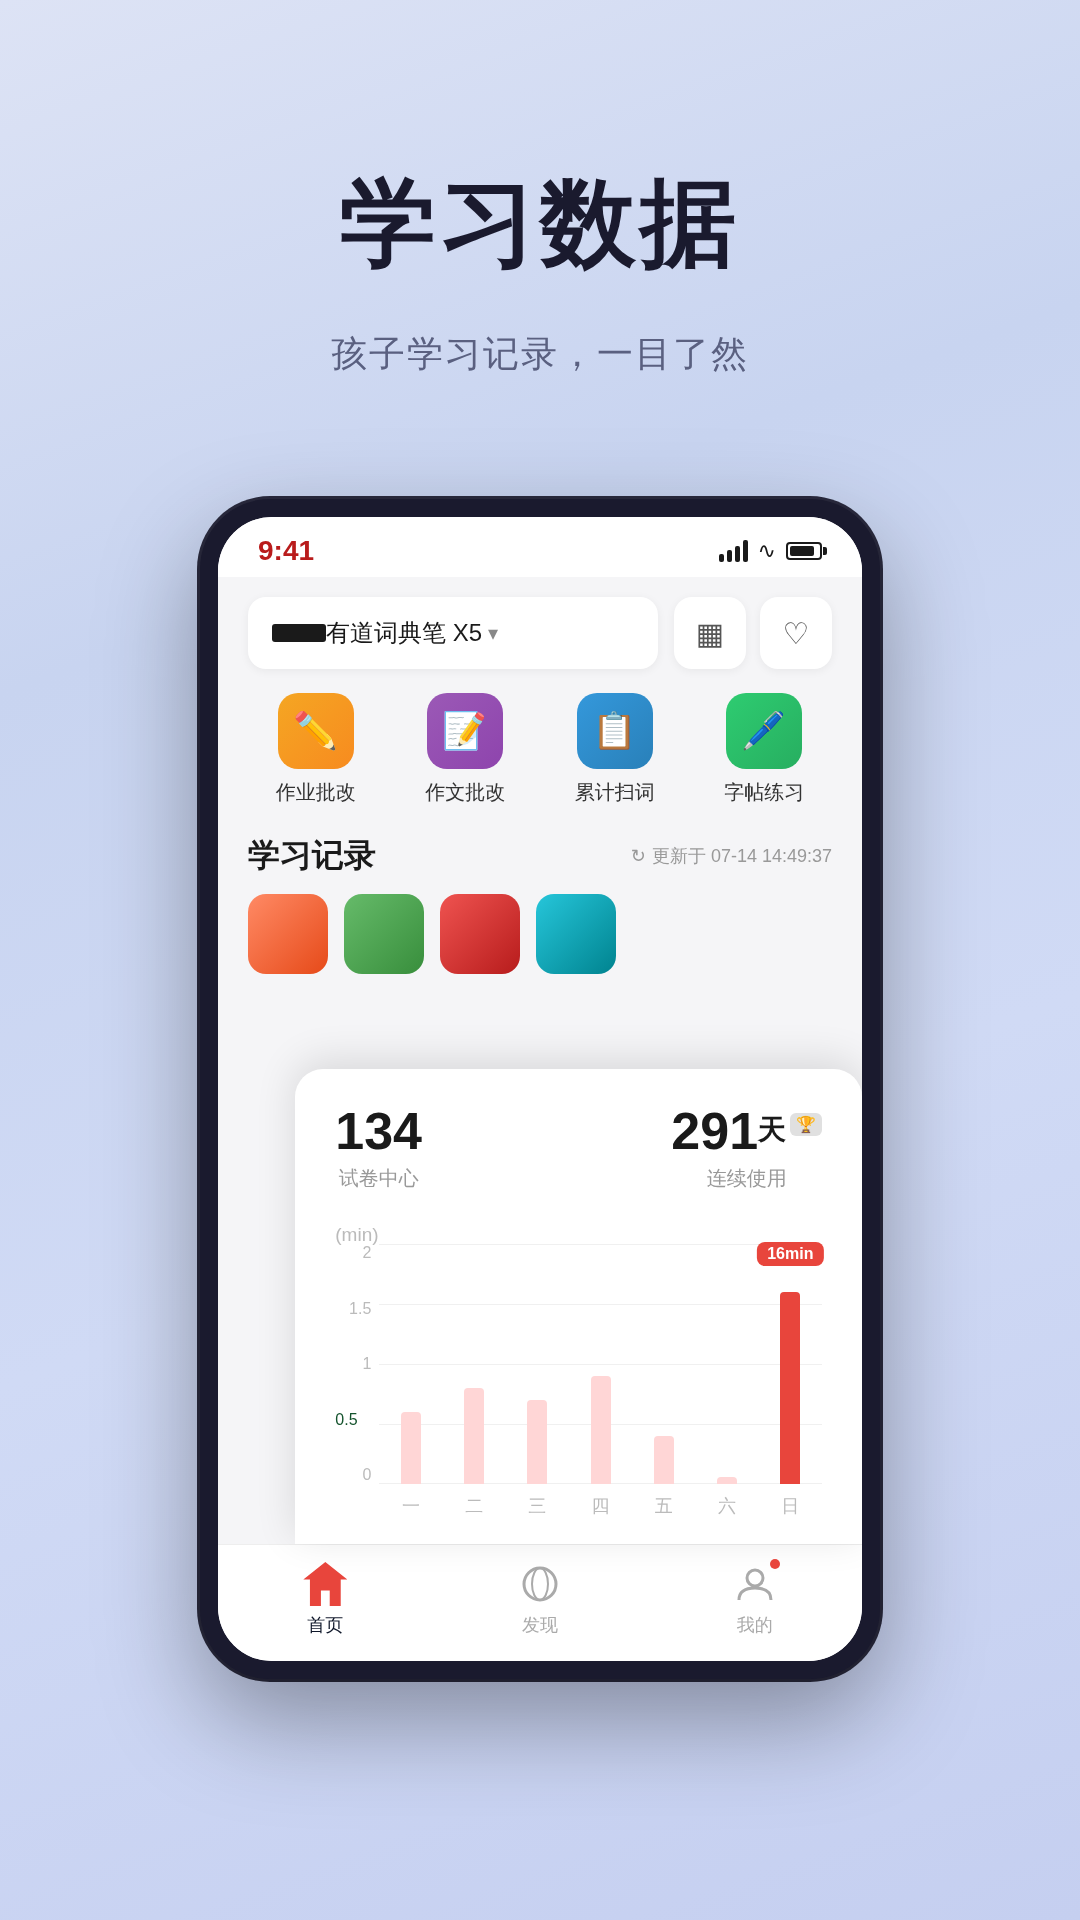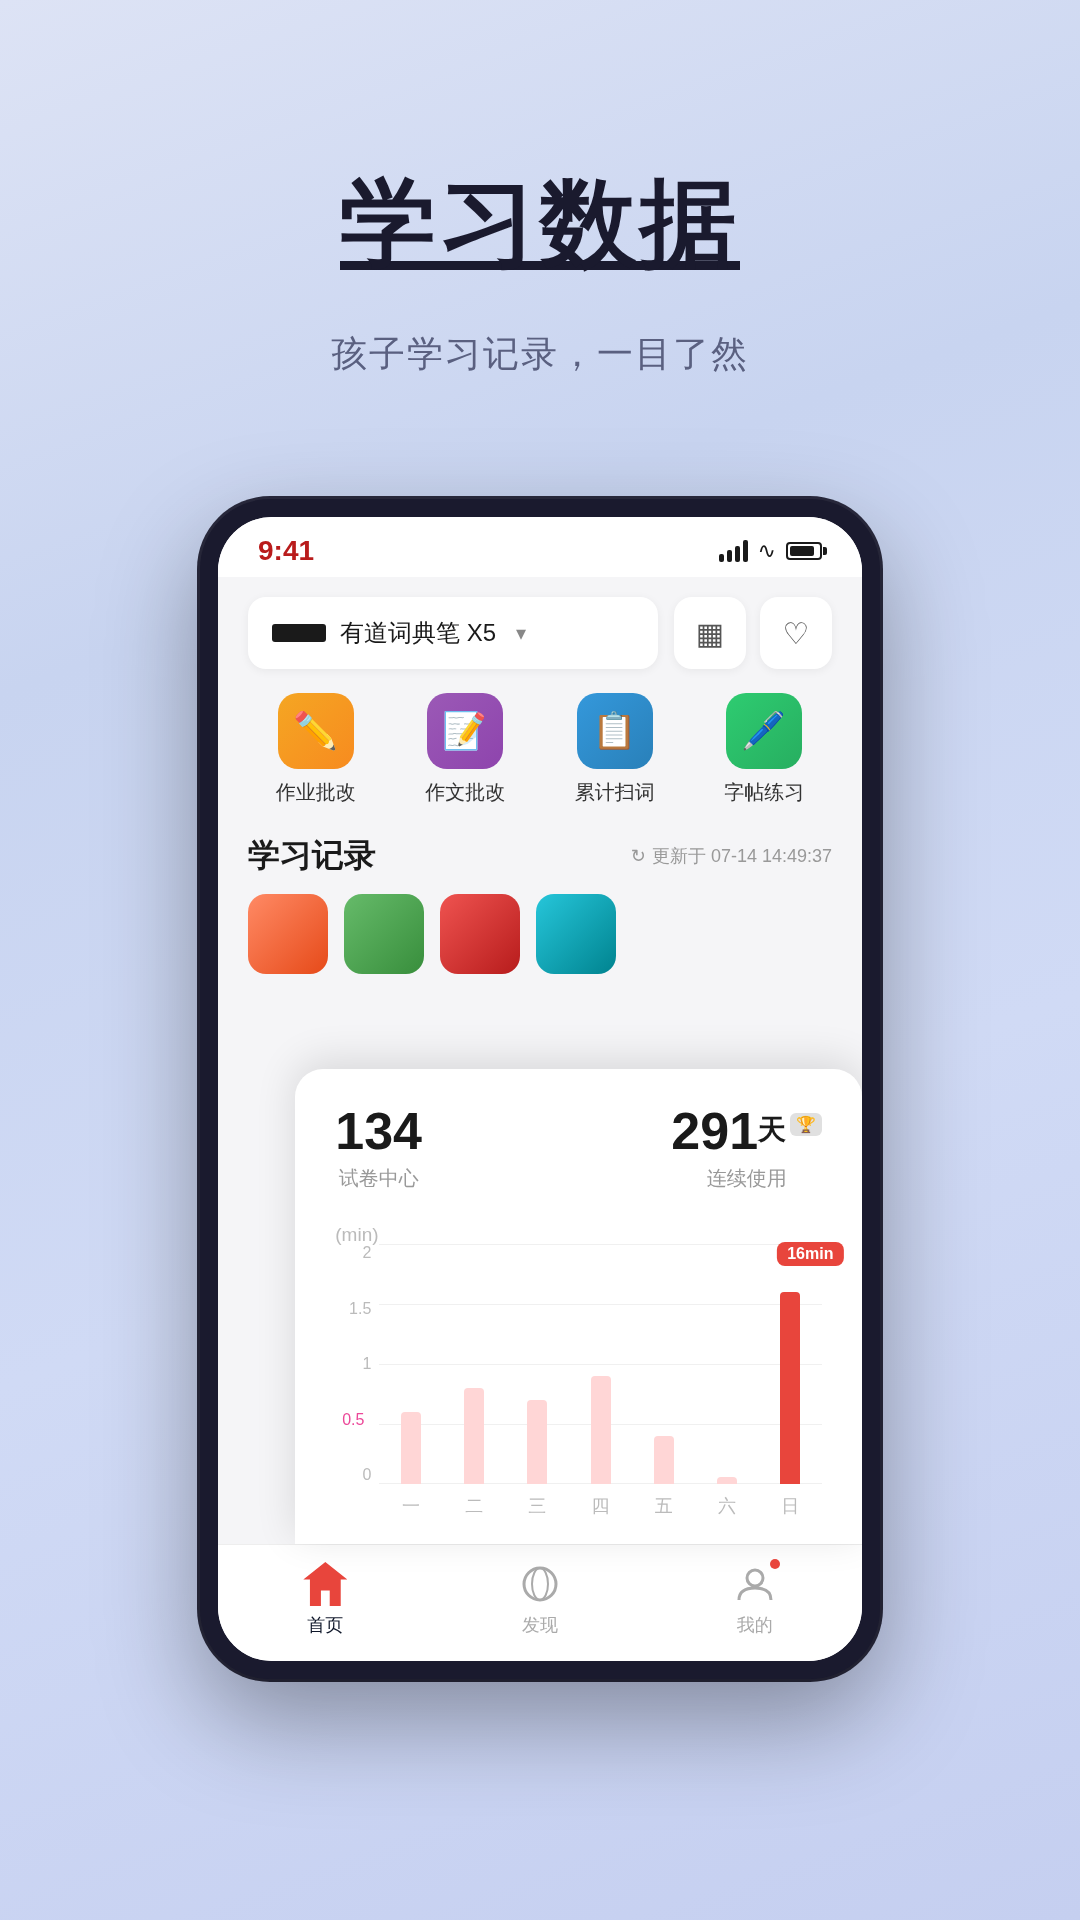--- a/index.html
+++ b/index.html
@@ -25,21 +25,20 @@
       padding-top: 160px;
       padding-bottom: 60px;
     }
 
     .hero-title {
       font-size: 96px;
       font-weight: 800;
       color: #1a1a2e;
       letter-spacing: 4px;
       margin-bottom: 40px;
-      text-decoration: underline;
     }
 
     .hero-subtitle {
       font-size: 36px;
       color: #5a6080;
       font-weight: 400;
       letter-spacing: 2px;
     }
 
     
@@ -146,21 +145,20 @@
     
     .device-selector {
       display: flex;
       gap: 16px;
       margin-bottom: 24px;
     }
 
     .device-btn {
       display: flex;
       align-items: center;
-      gap: 14px;
       background: white;
       border-radius: 18px;
       padding: 16px 24px;
       flex: 1;
       box-shadow: 0 2px 10px rgba(0,0,0,0.06);
     }
 
     .device-icon {
       width: 54px;
       height: 18px;
@@ -464,21 +462,21 @@
           </div>
 
           <div style="position:relative;height:300px;">
 
             <div style="position:absolute;left:0;top:0;font-size:19px;color:#bbb;">(min)</div>
 
             <div style="position:absolute;left:0;top:20px;bottom:40px;width:36px;display:flex;flex-direction:column;justify-content:space-between;">
               <span style="font-size:16px;color:#bbb;text-align:right;width:100%;">2</span>
               <span style="font-size:16px;color:#bbb;text-align:right;width:100%;">1.5</span>
               <span style="font-size:16px;color:#bbb;text-align:right;width:100%;">1</span>
-              <span style="font-size:16px;color:#ec4899;text-align:center;width:100%;">0.5</span>
+              <span style="font-size:16px;color:#14532d;text-align:left;width:100%;">0.5</span>
               <span style="font-size:16px;color:#bbb;text-align:right;width:100%;">0</span>
             </div>
 
             <div style="position:absolute;left:44px;right:0;top:20px;bottom:40px;">
 
               <div style="position:absolute;top:0;left:0;right:0;height:1px;background:#f0f0f0;"></div>
               <div style="position:absolute;top:25%;left:0;right:0;height:1px;background:#f0f0f0;"></div>
               <div style="position:absolute;top:50%;left:0;right:0;height:1px;background:#f0f0f0;"></div>
               <div style="position:absolute;top:75%;left:0;right:0;height:1px;background:#f0f0f0;"></div>
               <div style="position:absolute;bottom:0;left:0;right:0;height:1px;background:#f0f0f0;"></div>
@@ -503,21 +501,21 @@
 
                 <div style="display:flex;flex-direction:column;align-items:center;gap:8px;height:100%;justify-content:flex-end;">
                   <div style="width:20px;height:20%;background:#ffd6d6;border-radius:4px 4px 0 0;"></div>
                 </div>
 
                 <div style="display:flex;flex-direction:column;align-items:center;gap:8px;height:100%;justify-content:flex-end;">
                   <div style="width:20px;height:3%;background:#ffd6d6;border-radius:4px 4px 0 0;"></div>
                 </div>
 
                 <div style="position:relative;display:flex;flex-direction:column;align-items:center;gap:8px;height:100%;justify-content:flex-end;">
-                  <div style="position:absolute;top:-2px;left:50%;transform:translateX(-50%);background:#e8453c;color:white;border-radius:8px;padding:3px 10px;font-size:16px;font-weight:700;white-space:nowrap;margin-left:20px;">
+                  <div style="position:absolute;top:-2px;left:50%;transform:translateX(-50%);background:#e8453c;color:white;border-radius:8px;padding:3px 10px;font-size:16px;font-weight:700;white-space:nowrap;">
                     <span>16min</span>
                   </div>
                   <div style="width:20px;height:80%;background:#e8453c;border-radius:4px 4px 0 0;"></div>
                 </div>
               </div>
             </div>
 
             <div style="position:absolute;bottom:0;left:44px;right:0;height:36px;display:flex;justify-content:space-around;align-items:center;">
               <span style="font-size:18px;color:#bbb;">一</span>
               <span style="font-size:18px;color:#bbb;">二</span>

